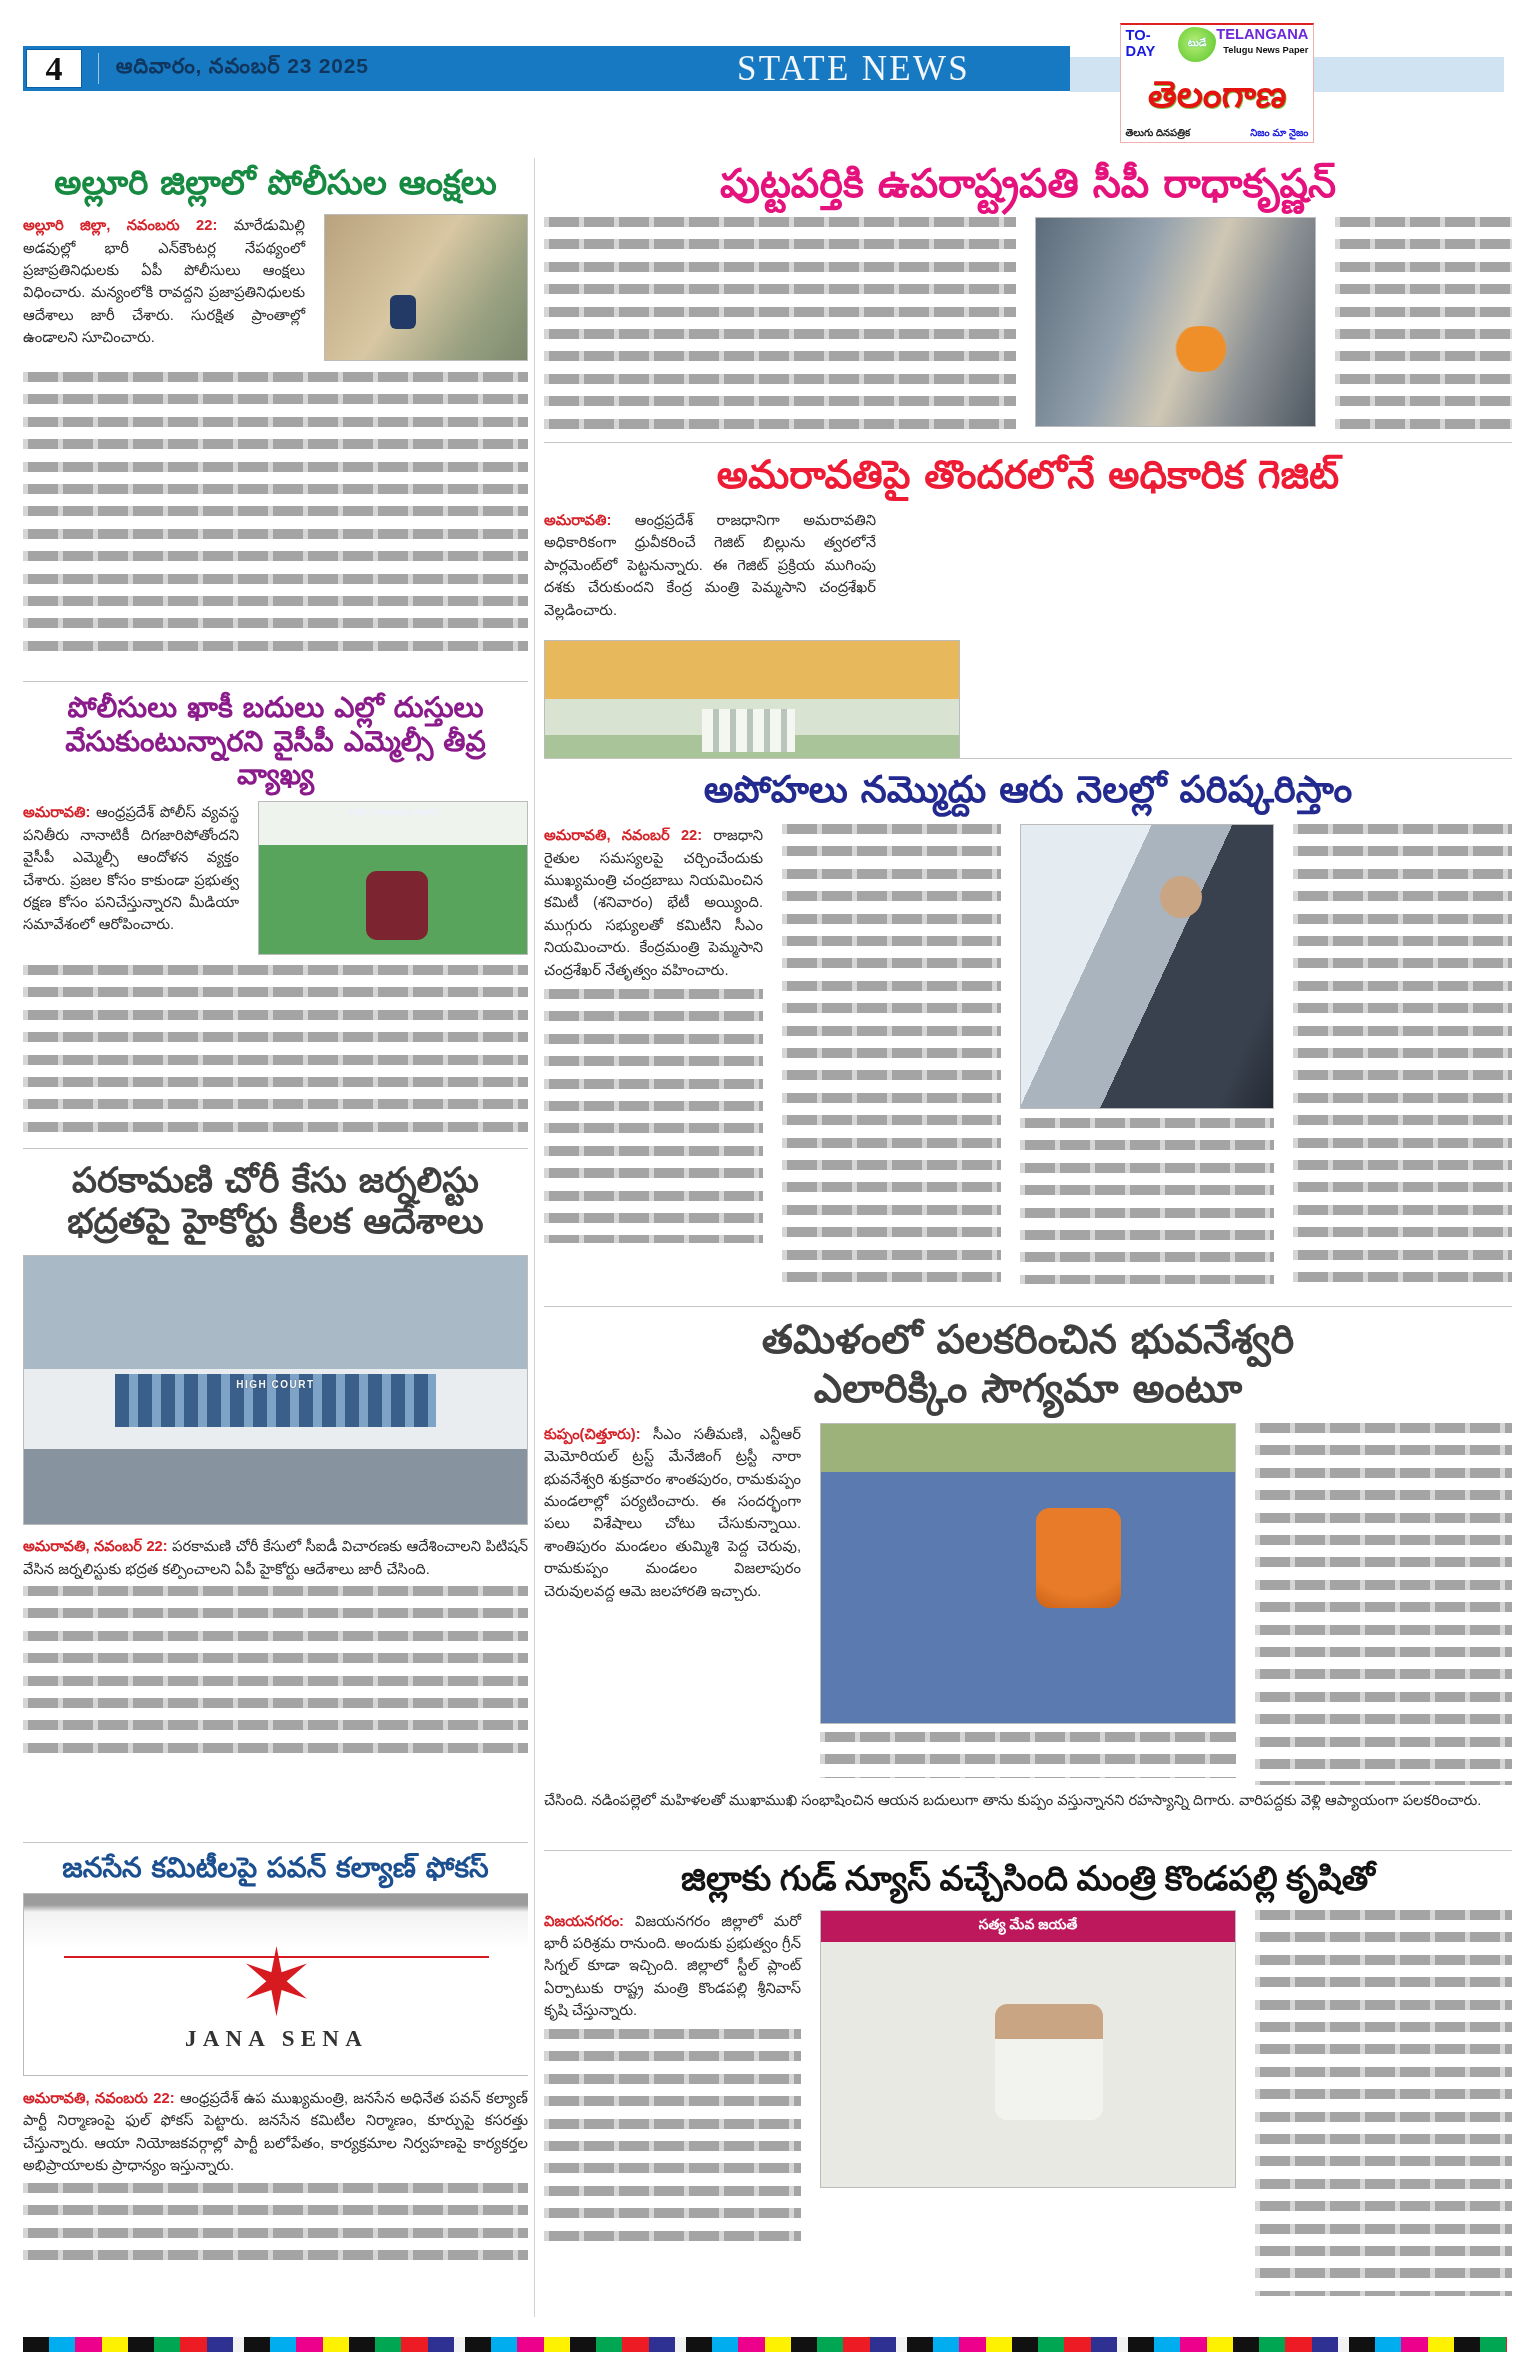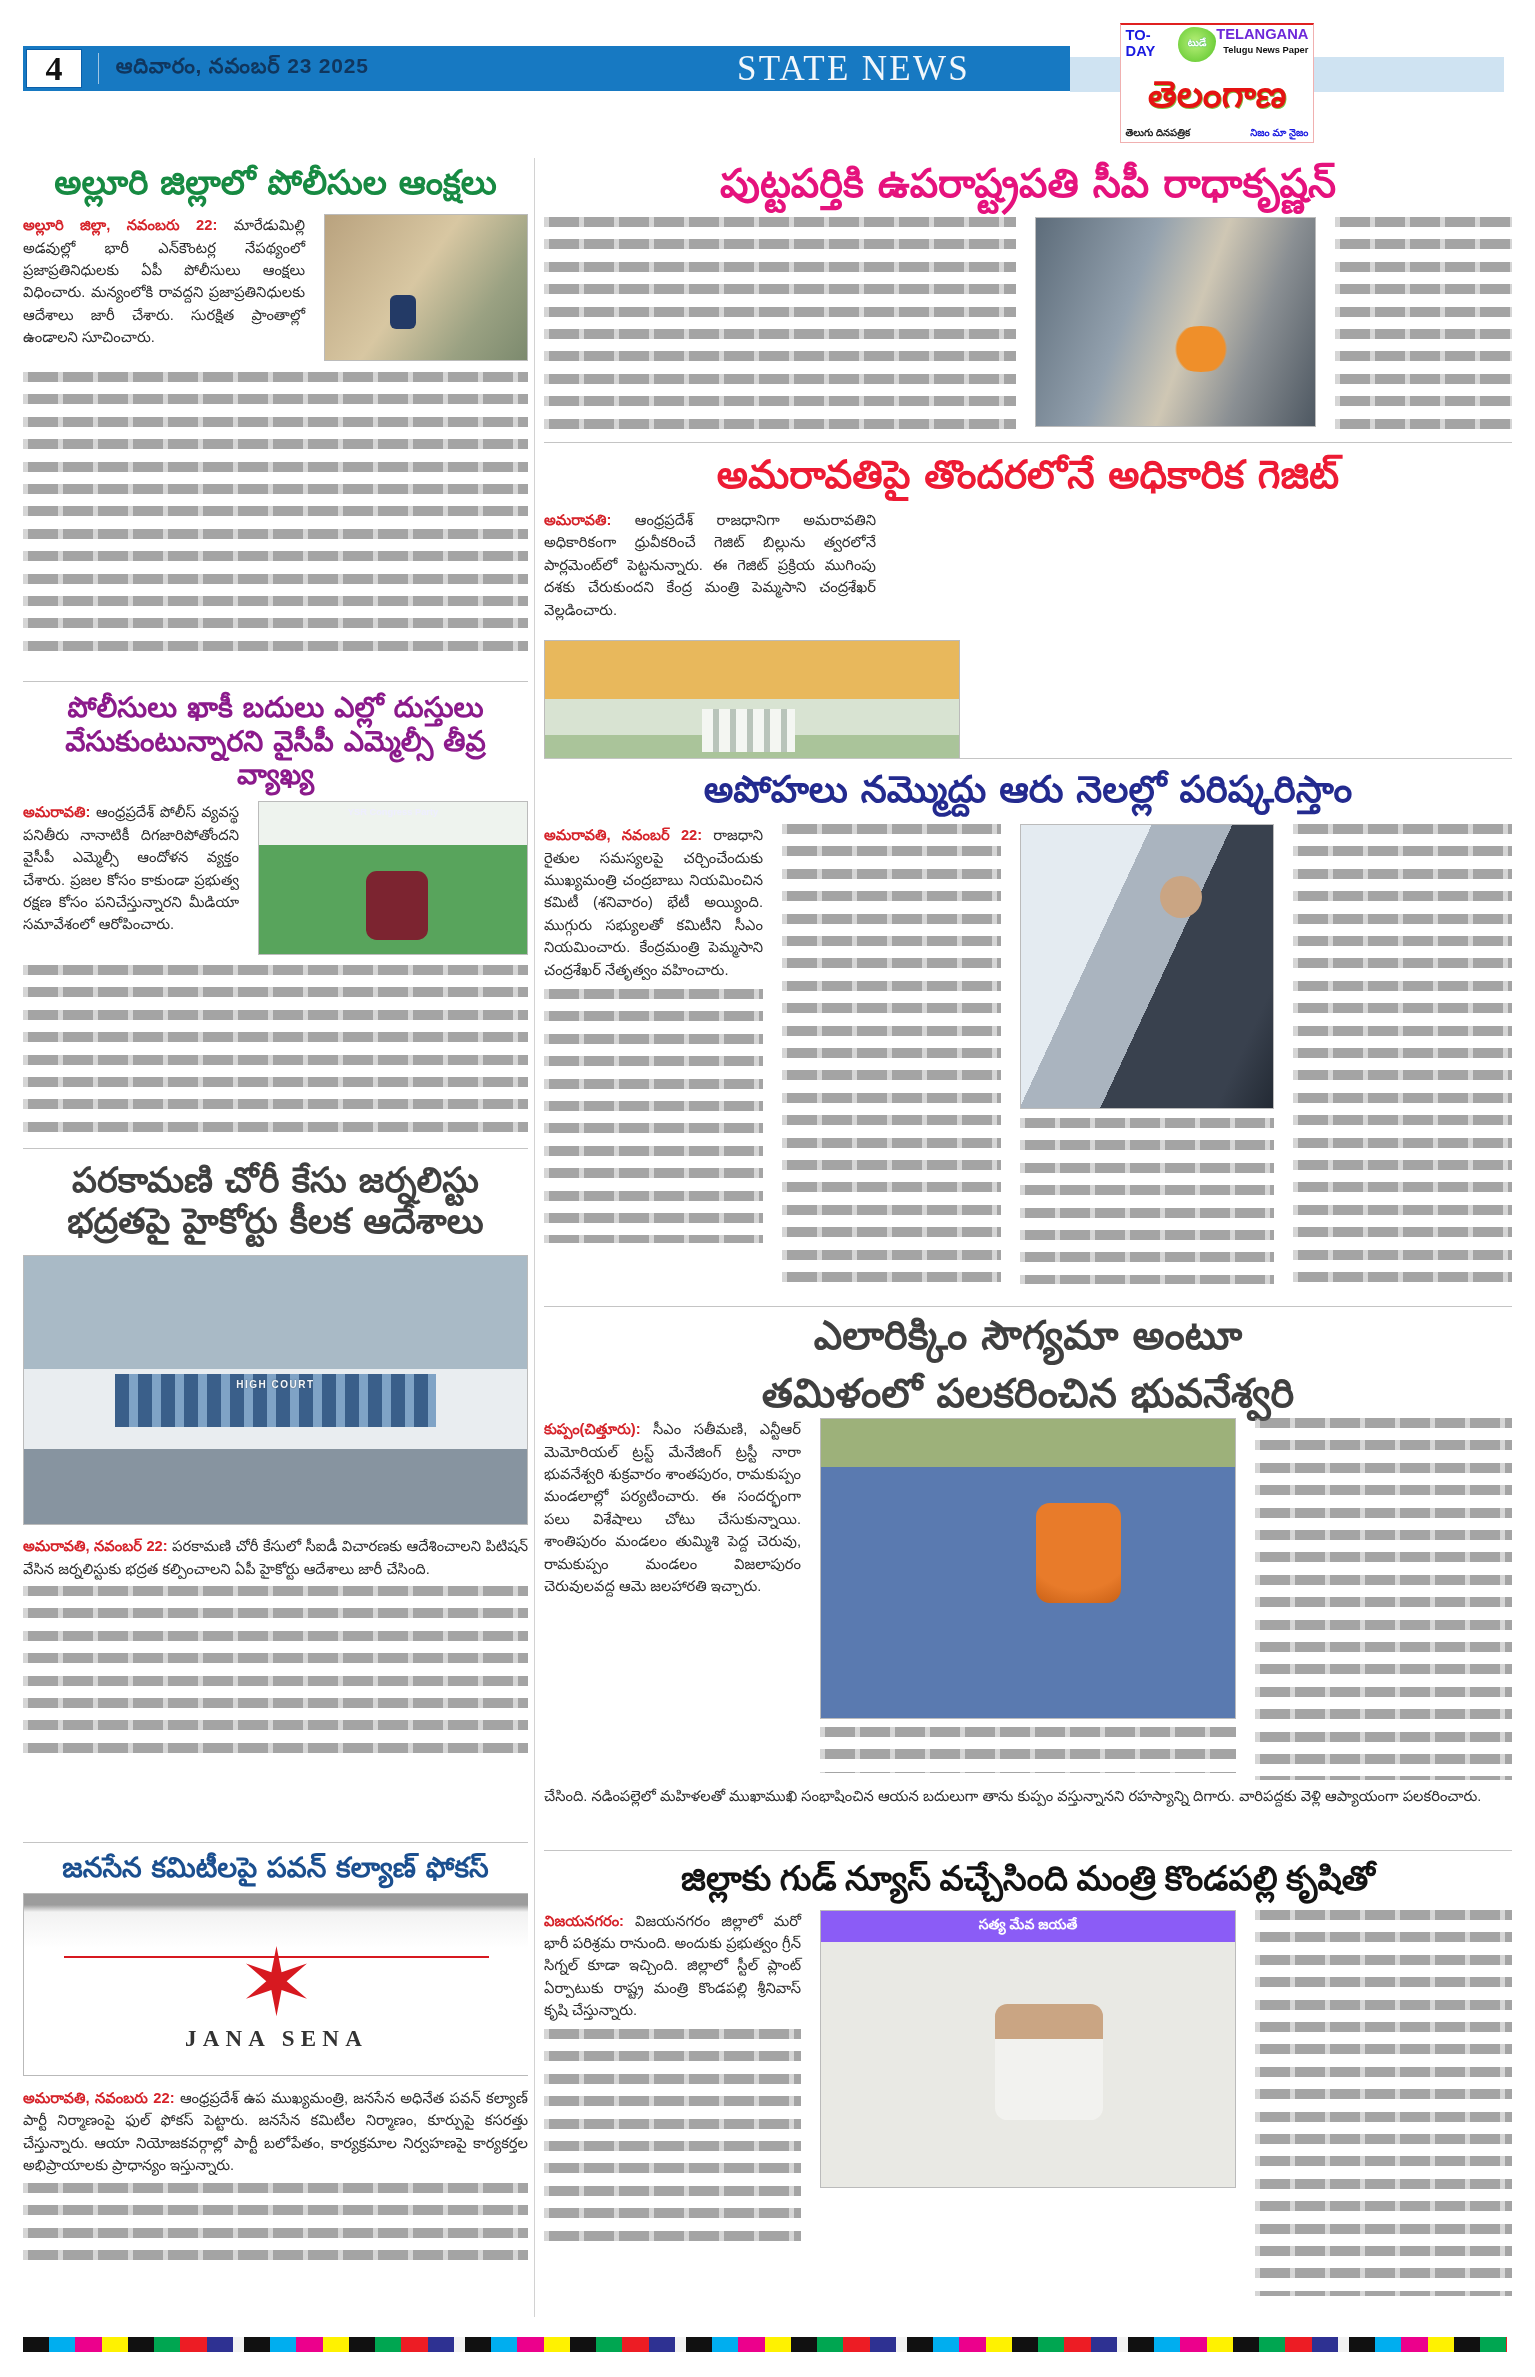--- a/index.html
+++ b/index.html
@@ -69,21 +69,21 @@
   .ph-label{position:absolute;left:0;right:0;text-align:center;color:#fff;font-weight:bold;}
   .ph-court{background:linear-gradient(#a9bac6 0 42%,#e9edf0 42% 72%,#8794a0 72% 100%);}
   .ph-court:before{content:"";position:absolute;left:18%;top:44%;width:64%;height:20%;
       background:repeating-linear-gradient(to right,#3a5f8a 0 14px,#7fa3c6 14px 23px);}
   .ph-children{background:linear-gradient(#9db17a 0 16%,#5a7ab0 16% 100%);}
   .ph-children:before{content:"";position:absolute;left:52%;top:28%;width:85px;height:100px;border-radius:14px;
       background:radial-gradient(circle at 50% 30%,#e87b2a 0 70%,#c96016);}
   .ph-konda{background:#e9e9e4;}
   .ph-konda:before{content:"";position:absolute;left:42%;top:34%;width:108px;height:116px;border-radius:12.3px;
       background:linear-gradient(#caa583 0 30%,#f2f2ef 30% 100%);}
-  .banner{position:absolute;left:0;right:0;top:0;height:31px;background:#8b5cf6;color:#fff;
+  .banner{position:absolute;left:0;right:0;top:0;height:31px;background:#be185d;color:#fff;
       display:flex;align-items:center;justify-content:center;font-size:14px;font-weight:bold;}
   .courtsign{top:46%;font-size:10px;letter-spacing:1.5px;color:#f4f7fa;text-shadow:0 0 1.5px #345;}
   
   .flag{border:0.8px solid #b9b9b9;background:linear-gradient(#9c9c9c 0 6%,#f2f2f2 10%,#ffffff 30%);
       position:relative;display:flex;flex-direction:column;align-items:center;justify-content:center;}
   .flag-line{position:absolute;left:8%;right:8%;top:34%;height:2.3px;background:#d71920;}
   .flag-star{color:#d71920;font-size:93px;line-height:85px;margin-top:23px;}
   .flag-name{font-family:"Liberation Serif",serif;font-weight:bold;font-size:23px;letter-spacing:6.2px;color:#333;}
   .closing{font-size:14.7px;line-height:22.4px;text-align:justify;color:#2c2c2c;margin-top:4.6px;}
   
@@ -214,22 +214,22 @@
         <div class="colflex filler" style="max-width:270px;"></div>
         <div style="width:254px;flex:none;">
           <div class="photo ph-minister" style="width:254px;height:285px;"></div>
           <div class="filler" style="height:166px;margin-top:9.3px;"></div>
         </div>
         <div class="colflex filler"></div>
       </div>
     </section>
 
     <section style="height:544px;">
+      <div class="hl h-orange" style="font-size:40px;margin:4.6px 0 1.5px;">తమిళంలో పలకరించిన భువనేశ్వరి</div>
       <div class="hl h-orange" style="font-size:40px;margin:0 0 10.8px;">ఎలారిక్కిం సౌగ్యమా అంటూ</div>
-      <div class="hl h-orange" style="font-size:40px;margin:4.6px 0 1.5px;">తమిళంలో పలకరించిన భువనేశ్వరి</div>
       <div class="row" style="height:362px;">
         <div class="colflex body-text" style="max-width:332px;">
           <span class="dl dl-red">కుప్పం(చిత్తూరు):</span>
           <span>సీఎం సతీమణి, ఎన్టీఆర్ మెమోరియల్ ట్రస్ట్ మేనేజింగ్ ట్రస్టీ నారా భువనేశ్వరి శుక్రవారం శాంతపురం, రామకుప్పం మండలాల్లో పర్యటించారు. ఈ సందర్భంగా పలు విశేషాలు చోటు చేసుకున్నాయి. శాంతిపురం మండలం తుమ్మిశి పెద్ద చెరువు, రామకుప్పం మండలం విజలాపురం చెరువులవద్ద ఆమె జలహారతి ఇచ్చారు.</span>
         </div>
         <div style="width:416px;flex:none;">
           <div class="photo ph-children" style="width:416px;height:301px;"></div>
           <div class="filler" style="height:46px;margin-top:7.7px;"></div>
         </div>
         <div class="colflex filler"></div>

